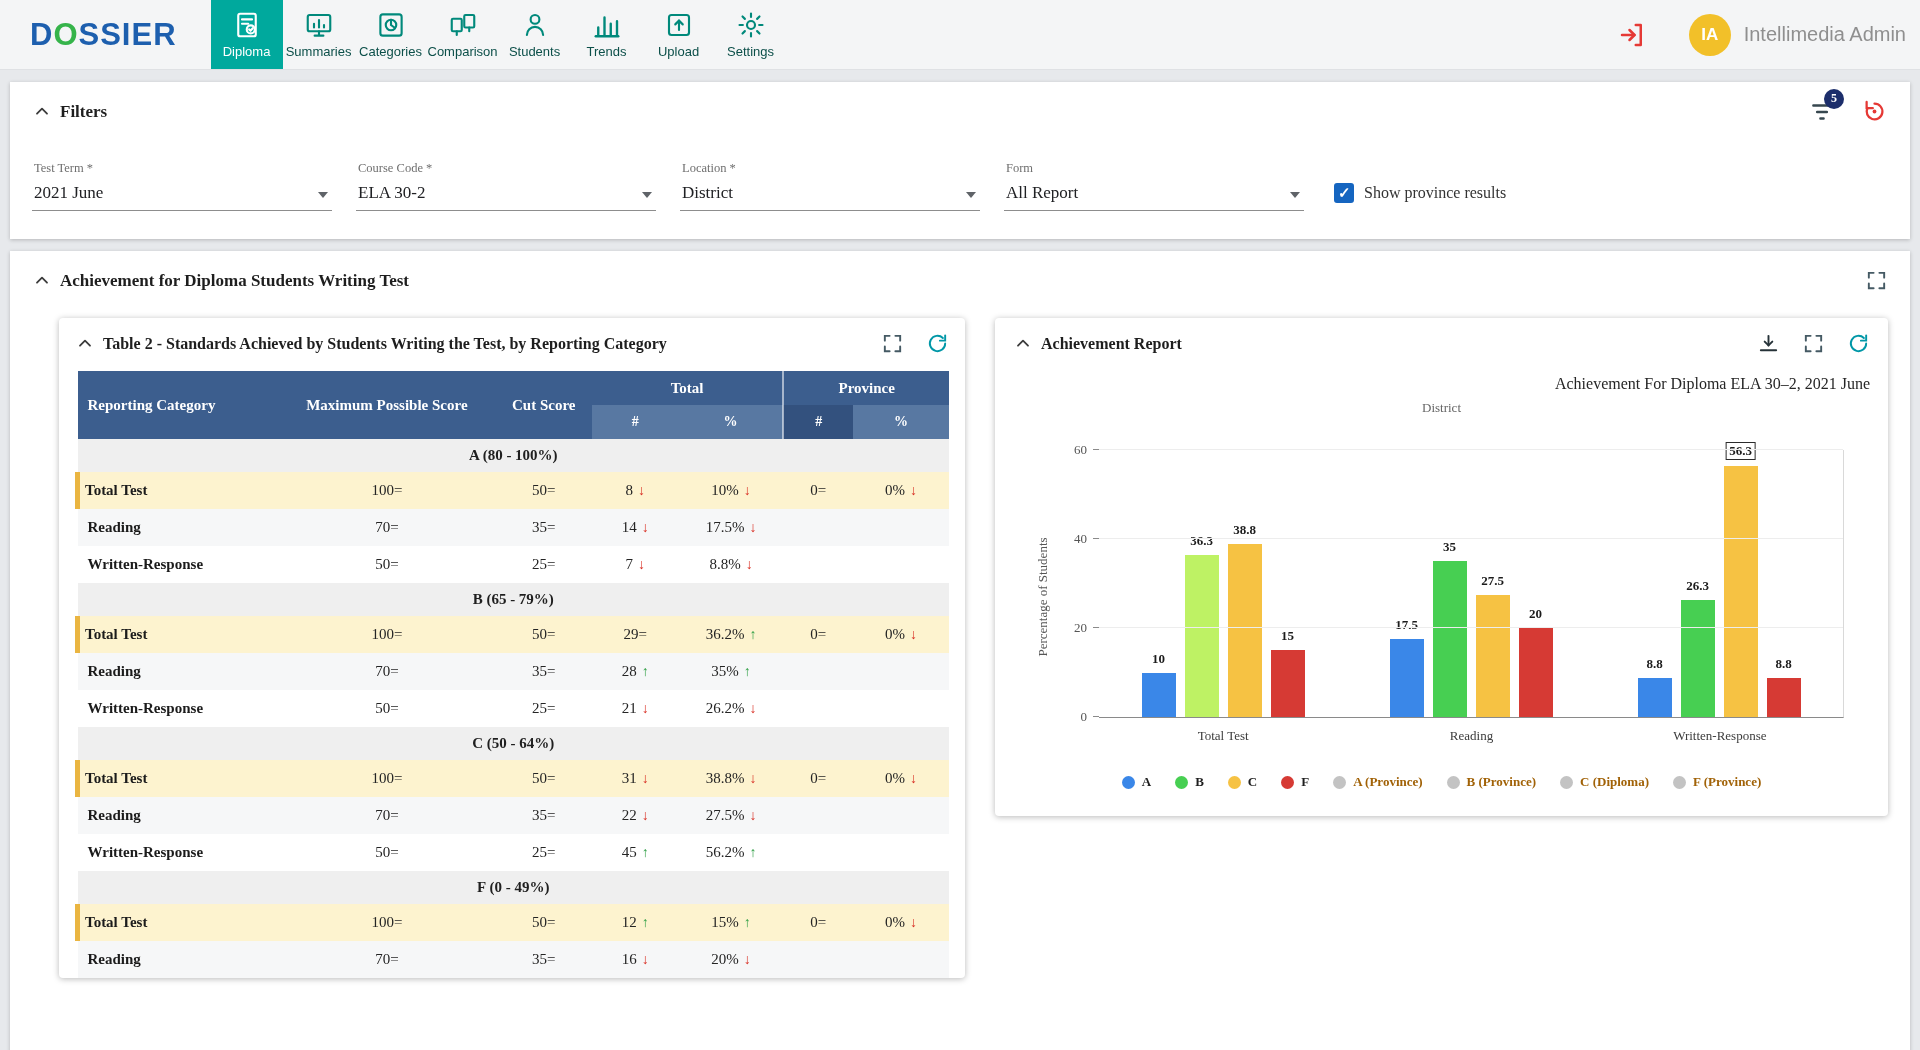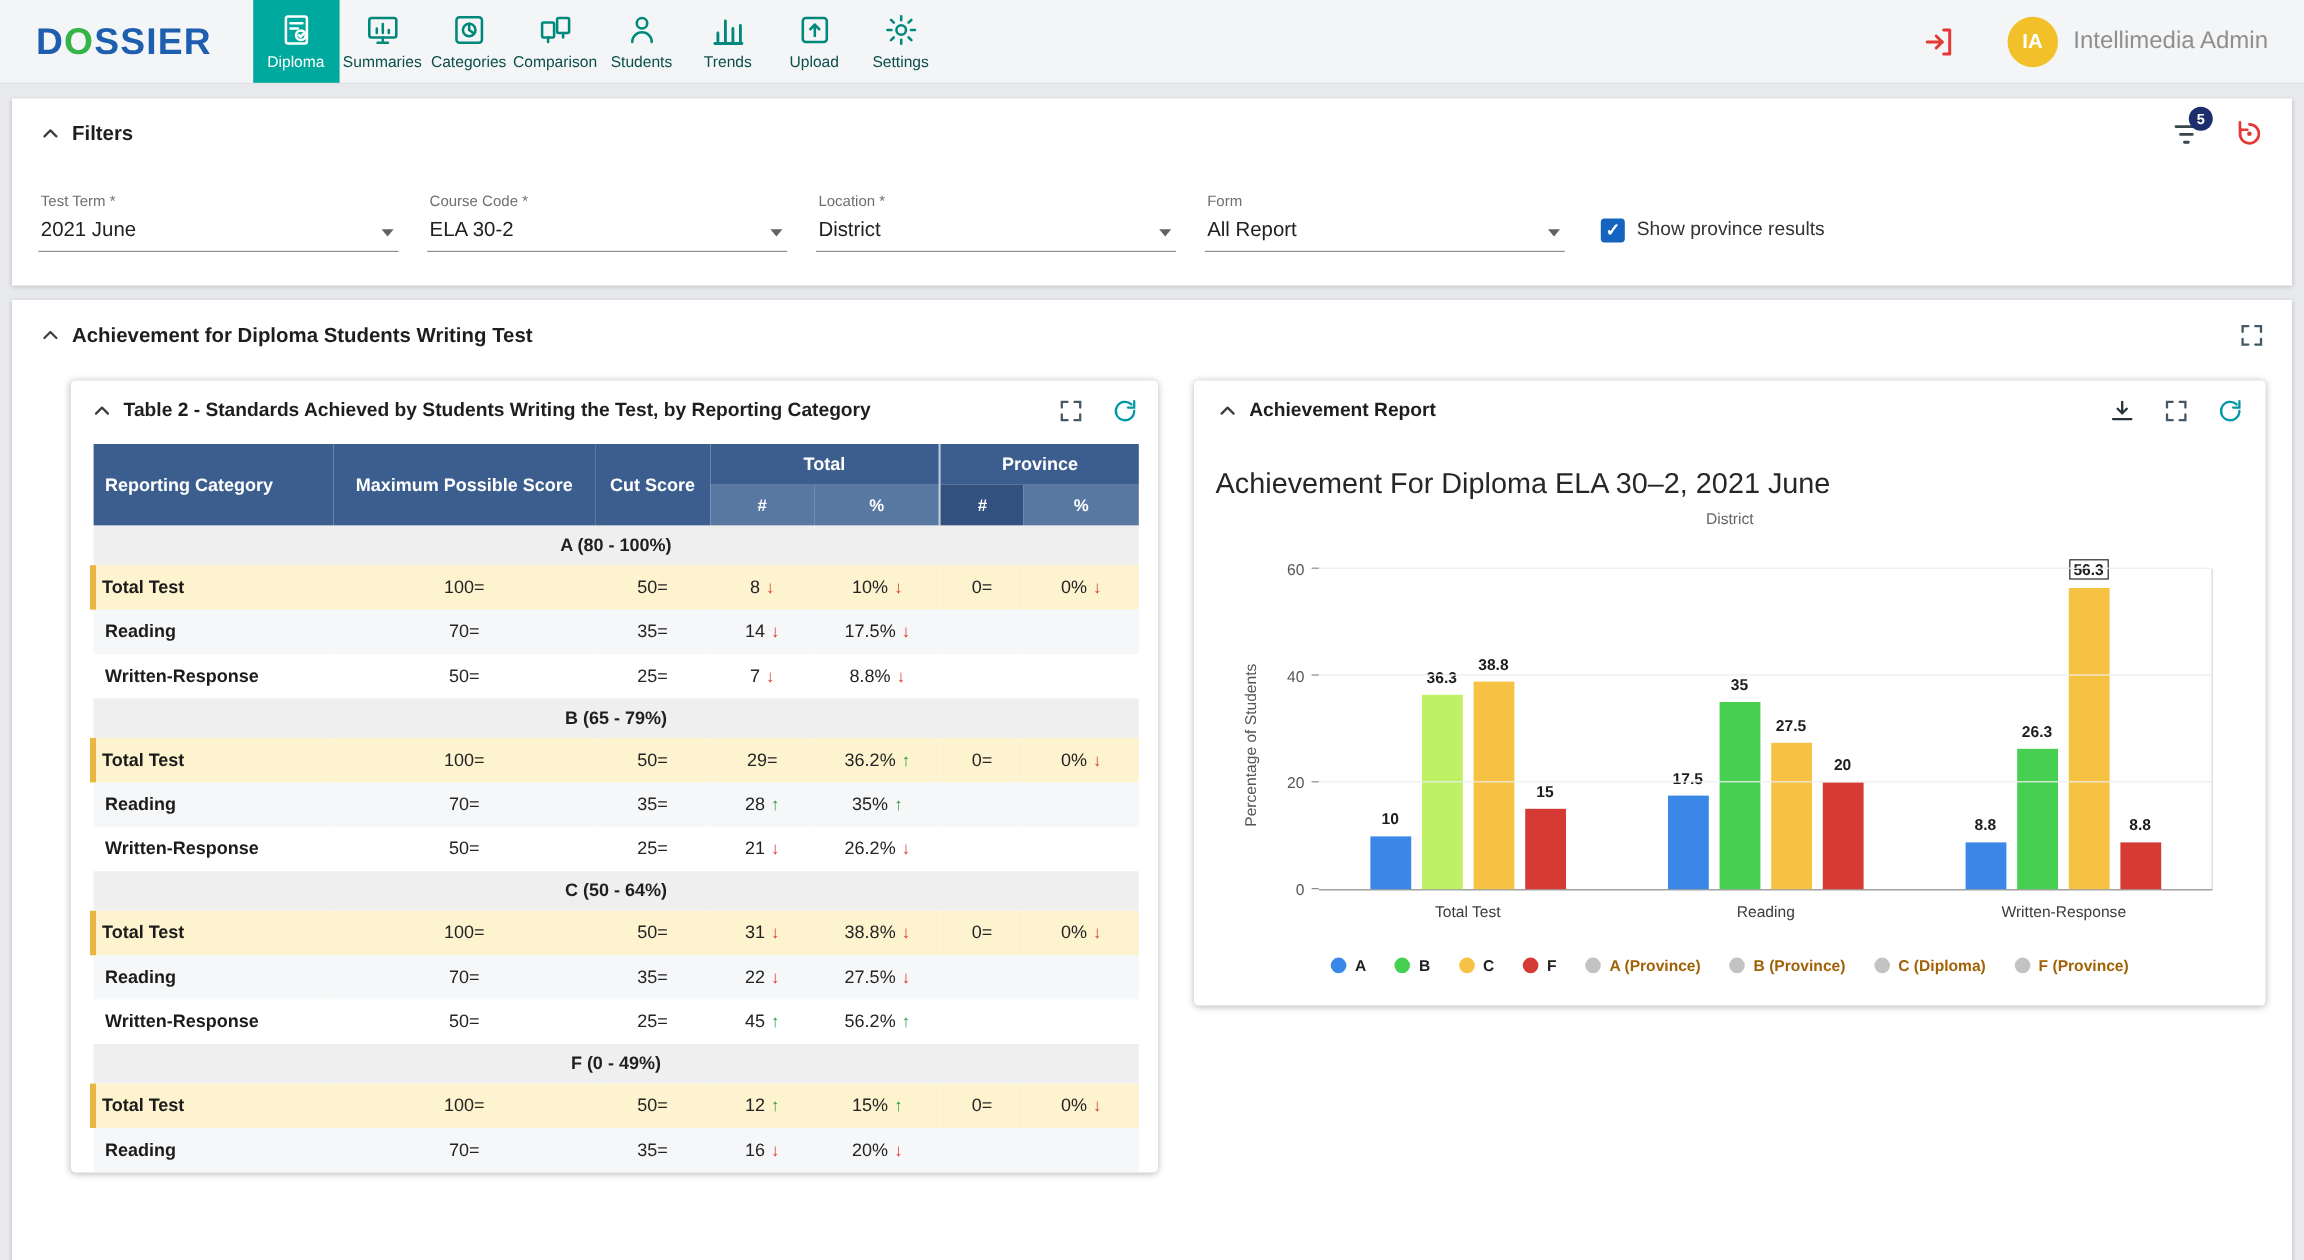--- a/index.html
+++ b/index.html
@@ -22,32 +22,33 @@
   .logo .o { color: #35b44a; }
   .nav-tabs { display: flex; align-items: stretch; }
   .tab { width: 72px; display: flex; flex-direction: column; align-items: center;
     justify-content: center; gap: 4px; cursor: pointer; }
   .tab .tab-icon { width: 30px; height: 30px; color: #00897b; }
   .tab .tab-icon svg { width: 30px; height: 30px; }
   .tab .tab-label { font-size: 13px; color: #0c4f49; }
   .tab.active { background: var(--accent, #00a99d); }
   .tab.active .tab-icon { color: #ffffff; }
   .tab.active .tab-label { color: #ffffff; }
-  .top-right { margin-left: auto; display: flex; align-items: center; padding-right: 30px; }
+  .top-right { margin-left: auto; display: flex; align-items: center; padding-right: 14px; }
   .logout-btn { width: 30px; height: 30px; color: var(--danger, #e53935); cursor: pointer; margin-right: 42px; }
   .logout-btn svg { width: 30px; height: 30px; }
   .avatar { width: 42px; height: 42px; border-radius: 50%; background: var(--avatar, #f2c029);
     color: #fff; font-weight: bold; font-size: 17px; display: flex; align-items: center;
     justify-content: center; margin-right: 13px; cursor: pointer; }
   .username { font-size: 20px; color: #8f8f8f; }
 
   
   .card {
     background: #fff; border-radius: 0; margin: 12px 10px;
     box-shadow: 0 1px 4px rgba(0,0,0,.22);
+    font-family: Liberation Serif, serif;
   }
   .card-header { display: flex; align-items: center; }
   .chev { width: 20px; height: 20px; color: #3c3c3c; cursor: pointer; flex: 0 0 auto; }
   .chev svg { width: 20px; height: 20px; }
   .card-title { font-weight: bold; font-size: 17px; color: #1e1e1e; margin-left: 8px; }
   .hdr-spacer { flex: 1; }
   .hicon { width: 23px; height: 23px; cursor: pointer; margin-left: 22px; }
   .hicon svg { width: 23px; height: 23px; }
   .icon-dark { color: #455a64; }
   .icon-teal { color: #0097a7; }
@@ -103,21 +104,21 @@
   tr.plain td { background: #ffffff; }
   tr.hl td { background: var(--hl-bg, #fdf3cf); }
   tr.hl td:first-child { border-left: 5px solid var(--hl-border, #eab541); padding-left: 5px; }
   .arr { margin-left: 5px; font-weight: bold; font-size: 14px; }
   .arr.up { color: var(--up, #2e9e44); }
   .arr.down { color: var(--down, #d93025); }
 
   
   .chart-card { flex: 1; background: #fff; border-radius: 4px;
     box-shadow: 0 1px 6px rgba(0,0,0,.28); padding: 14px 18px 26px; }
-  .chart-title { text-align: left; font-size: 24px; color: #262626; margin-top: 36px; }
+  .chart-title { text-align: right; font-size: 16px; color: #262626; margin-top: 20px; }
   .chart-subtitle { text-align: center; font-size: 13px; color: #666; margin-top: 7px; }
   .plot-wrap { position: relative; margin: 34px 26px 0 86px; }
   .ylabel { position: absolute; left: -64px; top: 50%; transform: translateY(-50%) rotate(180deg);
     writing-mode: vertical-rl; font-size: 13px; color: #555; }
   .plot { position: relative; height: 268px; border-bottom: 1px solid #8a8a8a;
     border-right: 1px solid #d9d9d9; }
   .gridline { position: absolute; left: 0; right: 0; height: 1px; background: #ededed; }
   .tickmark { position: absolute; left: -6px; width: 6px; height: 1px; background: #8a8a8a; }
   .ytick { position: absolute; right: calc(100% + 12px); font-size: 13px; color: #555; }
   .bar-groups { display: flex; height: 100%; }

